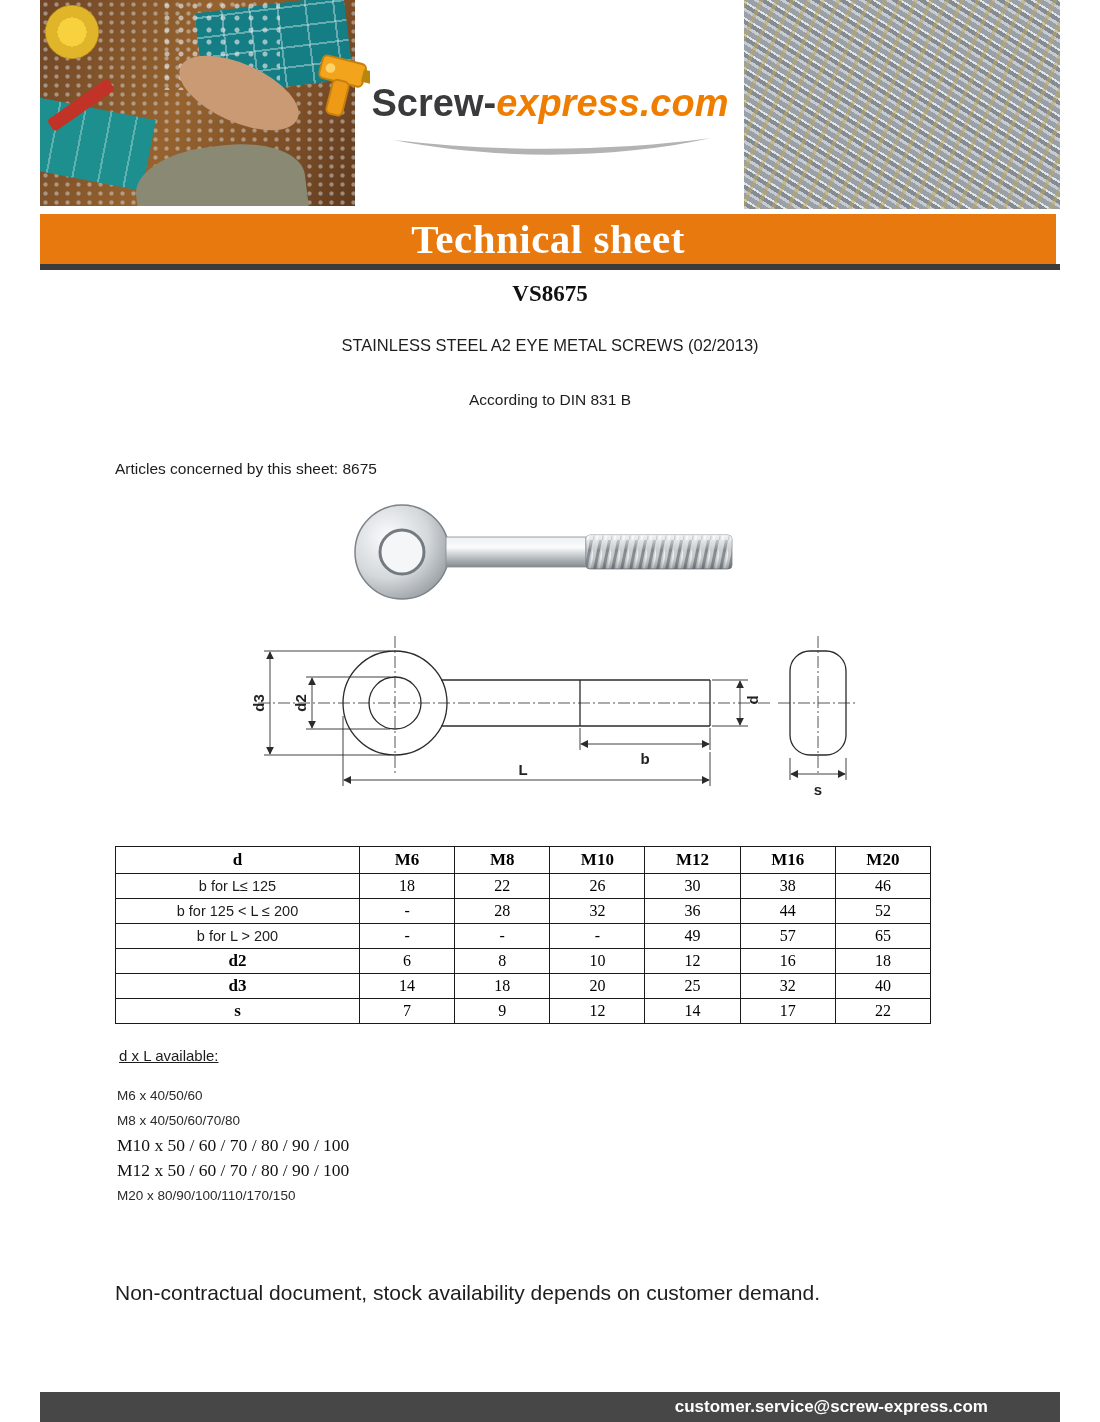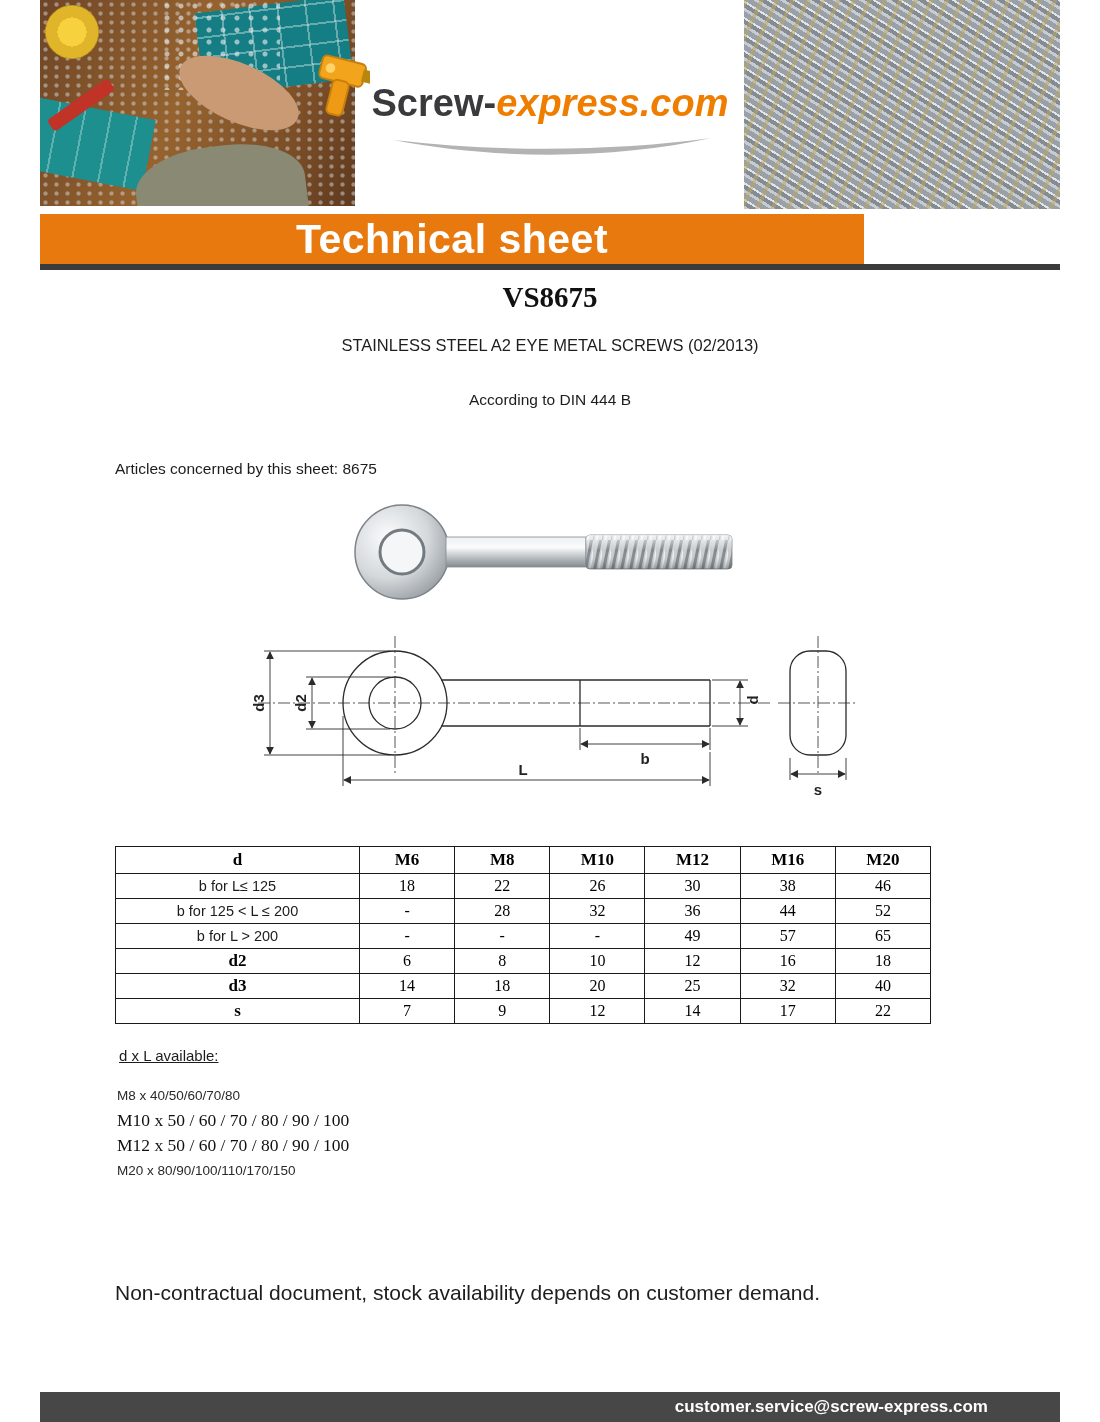--- a/index.html
+++ b/index.html
@@ -35,28 +35,28 @@
 
   
   .drill { position:absolute; left:312px; top:46px; width:58px; height:92px; }
   .logo { position:absolute; left:352px; top:82px; width:396px; text-align:center;
     font-size:38px; font-weight:bold; letter-spacing:0; white-space:nowrap; }
   .logo-dark { color:#3a3a3c; }
   .logo-orange { color:#ef7d00; font-style:italic; }
   .swoosh { position:absolute; left:390px; top:134px; width:325px; height:24px; }
 
   
-  .banner { position:absolute; left:40px; top:214px; width:824px; height:50px;
-    background:#e8790f; color:#ffffff; text-align:center; }
+  .banner { position:absolute; left:40px; top:214px; width:1016px; height:50px;
+    background:#e8790f; color:#ffffff; text-align:center;font-family:Liberation Serif, serif; }
   .banner span { font-size:41px; font-weight:bold; line-height:50px; letter-spacing:.5px; }
   .banner-strip { position:absolute; left:40px; top:264px; width:1020px; height:6px; background:#3c3c3c; }
 
   
   .doc-code { position:absolute; left:0; top:281px; width:1100px; text-align:center;
-    font-family:"Liberation Serif", serif; font-size:29px; font-weight:bold; color:#111; }
+    font-family:"Liberation Serif", serif; font-size:23px; font-weight:bold; color:#111; }
   .doc-title { position:absolute; left:0; top:336px; width:1100px; text-align:center;
     font-size:16.5px; color:#1d1d1f; }
   .doc-sub { position:absolute; left:0; top:391px; width:1100px; text-align:center;
     font-size:15.5px; color:#1d1d1f; }
   .articles { position:absolute; left:115px; top:460px; font-size:15.5px; color:#1d1d1f; }
 
   
   .product-photo { position:absolute; left:350px; top:500px; width:395px; height:105px; }
   .drawing { position:absolute; left:240px; top:628px; width:620px; height:185px; }
   .drawing text { font-family:"Liberation Sans", sans-serif; font-size:15px; font-weight:bold; fill:#222; }
@@ -118,21 +118,21 @@
     <path d="M4,6 C110,27 232,25 326,4 C232,17 112,19 4,6 Z" fill="#b3b3b3"></path>
   </svg>
 
   <div class="banner" style="background: rgb(232, 121, 15);">
     <span>Technical sheet</span>
   </div>
   <div class="banner-strip"></div>
 
   <div class="doc-code">VS8675</div>
   <div class="doc-title">STAINLESS STEEL A2 EYE METAL SCREWS (02/2013)</div>
-  <div class="doc-sub">According to DIN 444 B</div>
+  <div class="doc-sub">According to DIN 831 B</div>
   <div class="articles">Articles concerned by this sheet: 8675</div>
 
   <svg class="product-photo" viewBox="0 0 395 105">
     <defs>
       <radialGradient id="ringG" cx="35%" cy="35%" r="78%">
         <stop offset="0" stop-color="#fbfcfd"></stop>
           <stop offset="0.55" stop-color="#d4d8db"></stop>
           <stop offset="1" stop-color="#8e949a"></stop>
       </radialGradient>
       <linearGradient id="shankG" x1="0" y1="0" x2="0" y2="1">
@@ -286,20 +286,21 @@
           <td>12</td>
           <td>14</td>
           <td>17</td>
           <td>22</td>
         </tr>
       </tbody>
   </table>
 
   <div class="avail-heading">d x L available:</div>
   <div class="avail-list">
+      <div class="avail-item small">M6 x 40/50/60</div>
       <div class="avail-item small">M8 x 40/50/60/70/80</div>
       <div class="avail-item large">M10 x 50 / 60 / 70 / 80 / 90 / 100</div>
       <div class="avail-item large">M12 x 50 / 60 / 70 / 80 / 90 / 100</div>
       <div class="avail-item small">M20 x 80/90/100/110/170/150</div>
     </div>
 
   <div class="note">Non-contractual document, stock availability depends on customer demand.</div>
 
   <div class="footer" style="background: rgb(71, 71, 71);">
     <span>customer.service@screw-express.com</span>

